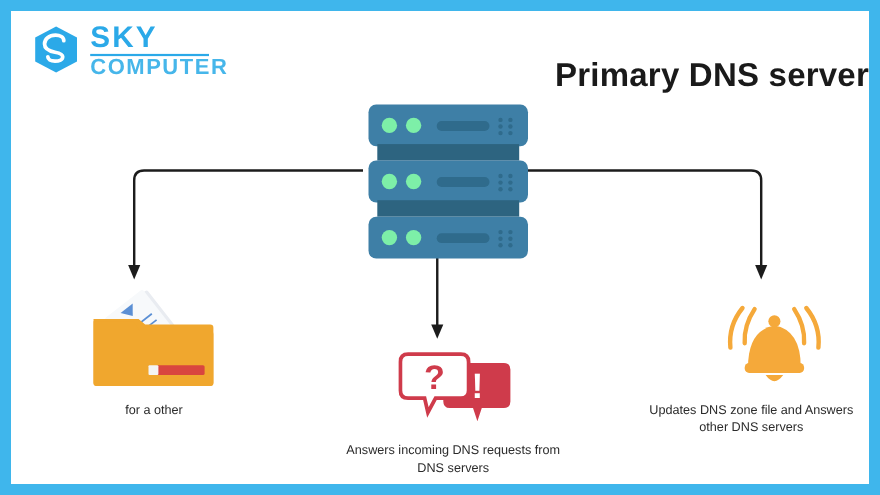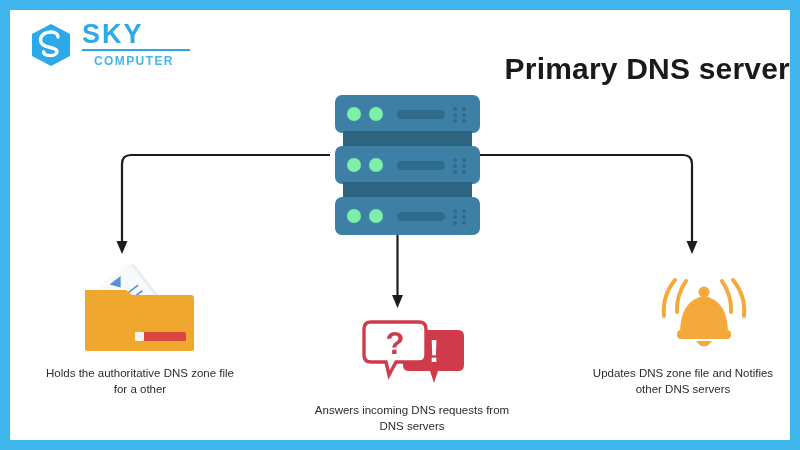--- a/index.html
+++ b/index.html
@@ -37,22 +37,22 @@
   .logo-sky{
     position:absolute;left:0;top:2px;
     font-size:27px;font-weight:bold;color:#2ba9e8;
     letter-spacing:2px;line-height:28px;
     font-family:"Liberation Sans", sans-serif;
   }
   .logo-rule{
     position:absolute;left:0;top:31px;width:108px;height:2px;background:#2ba9e8;
   }
   .logo-computer{
-    position:absolute;left:12px;top:33px;
-    font-size:12px;font-weight:bold;color:#46b6ea;
+    position:absolute;left:0;top:33px;
+    font-size:20px;font-weight:bold;color:#46b6ea;
     letter-spacing:1.4px;line-height:20px;
     font-family:"Liberation Sans", sans-serif;
   }
 
   
   .title{
     position:absolute;left:0;top:42px;width:780px;
     text-align:right;
     font-size:30px;font-weight:bold;color:#1a1a1a;
     letter-spacing:0.2px;
@@ -249,28 +249,27 @@
         </g>
 
         <path d="M30 66 Q30 32 54 28 Q78 32 78 66 Z" fill="#f5a93a"></path>
         <rect x="27" y="62" width="54" height="9" rx="4" fill="#f5a93a"></rect>
         <circle cx="54" cy="24" r="5.5" fill="#f5a93a"></circle>
         <path d="M46 73 Q54 84 62 73 Z" fill="#f5a93a"></path>
       </svg>
     </div>
 
     <div class="caption cap-left">
-      <span>Holds the authoritative DNS zone file</span>
       <span class="l2">for a other</span>
     </div>
 
     <div class="caption cap-center">
       <span>Answers incoming DNS requests from</span>
       <span class="l2">DNS servers</span>
     </div>
 
     <div class="caption cap-right">
-      <span>Updates DNS zone file and Notifies</span>
+      <span>Updates DNS zone file and Answers</span>
       <span class="l2">other DNS servers</span>
     </div>
 
   </div>
 </div>
 
 </body></html>

